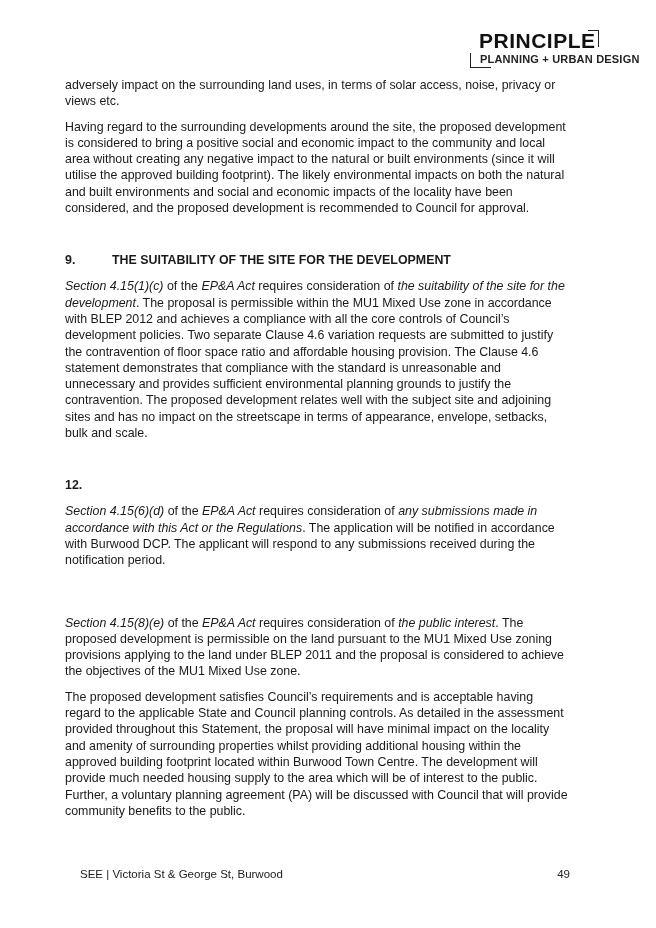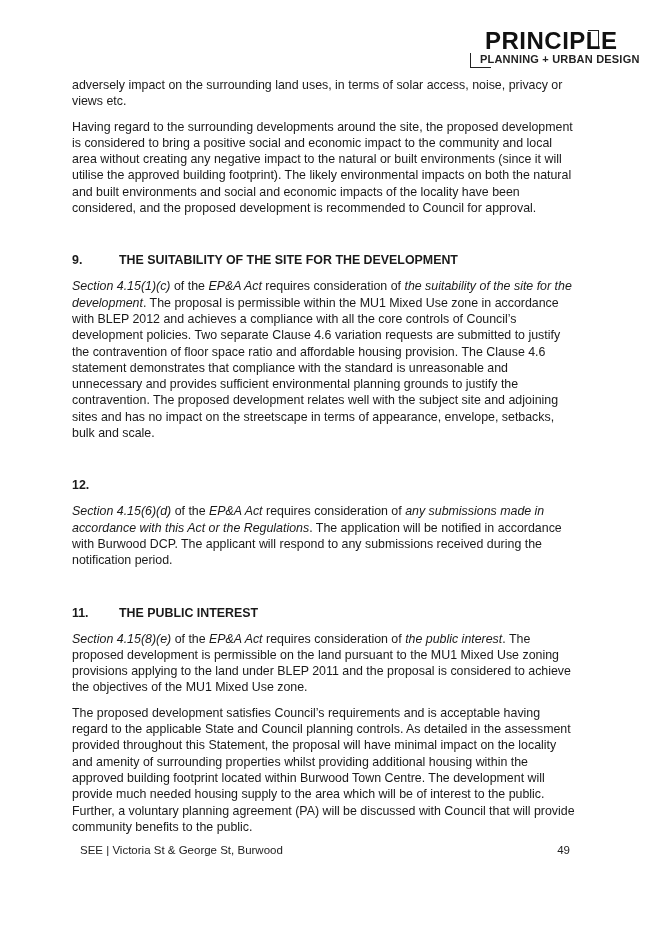--- a/index.html
+++ b/index.html
@@ -1,32 +1,32 @@
 <!DOCTYPE html>
 <html><head>
 <meta charset="utf-8">
 <style>
   html, body { margin: 0; padding: 0; background: #ffffff; }
   body { width: 656px; height: 928px; position: relative; overflow: hidden;
          font-family: "Liberation Sans", sans-serif; color: #1a1a1a; }
   .logo { position: absolute; left: 470px; top: 28px; width: 140px; height: 40px; }
-  .logo-main { position: absolute; left: 9px; top: 2px; font-weight: bold; font-size: 24px; letter-spacing: 0.5px; color: #111; line-height: 22px; margin-left: 6px; }
+  .logo-main { position: absolute; left: 9px; top: 2px; font-weight: bold; font-size: 21px; letter-spacing: 0.5px; color: #111; line-height: 22px; }
   .logo-sub { position: absolute; left: 10px; top: 25px; font-size: 11px; font-weight: bold; color: #222; letter-spacing: 0.2px; white-space: nowrap; }
   .logo-bracket-tr { position: absolute; left: 118px; top: 2px; width: 10px; height: 16px; border-top: 1.6px solid #222; border-right: 1.6px solid #222; }
   .logo-bracket-bl { position: absolute; left: 0px; top: 25px; width: 20px; height: 14px; border-left: 1.6px solid #222; border-bottom: 1.6px solid #222; }
 
-  .content { position: absolute; left: 72px; top: 77px; width: 505px; font-size: 12.4px; line-height: 16.3px; }
+  .content { position: absolute; left: 65px; top: 77px; width: 505px; font-size: 12.4px; line-height: 16.3px; }
   p { margin: 0 0 9px 0; }
   h2 { font-size: 12.4px; font-weight: bold; margin: 0; line-height: 16px; display: flex; }
   h2 .num { width: 47px; display: inline-block; }
   .sec-gap { height: 27px; }
   .h-gap { height: 10px; }
   em { font-style: italic; margin-top: 24px; }
 
-  .footer { position: absolute; left: 80px; top: 844px; width: 490px; font-size: 11.5px; display: flex; justify-content: space-between; color: #222; }
+  .footer { position: absolute; left: 80px; top: 868px; width: 490px; font-size: 11.5px; display: flex; justify-content: space-between; color: #222; }
 </style>
 </head>
 <body>
 
 <div class="logo">
   <div class="logo-bracket-tr"></div>
   <div class="logo-bracket-bl"></div>
   <div class="logo-main">PRINCIPLE</div>
   <div class="logo-sub">PLANNING + URBAN DESIGN</div>
 </div>
@@ -44,24 +44,20 @@
   <p><em>Section 4.15(1)(c)</em><span> of the </span><em>EP&amp;A Act</em><span> requires consideration of </span><em>the suitability of the site for the development</em><span>. The proposal is permissible within the MU1 Mixed Use zone in accordance with BLEP 2012 and achieves a compliance with all the core controls of Council’s development policies. Two separate Clause 4.6 variation requests are submitted to justify the contravention of floor space ratio and affordable housing provision. The Clause 4.6 statement demonstrates that compliance with the standard is unreasonable and unnecessary and provides sufficient environmental planning grounds to justify the contravention. The proposed development relates well with the subject site and adjoining sites and has no impact on the streetscape in terms of appearance, envelope, setbacks, bulk and scale.</span></p>
 
   <div class="sec-gap"></div>
   <h2>
     <span class="num">12.</span>
   </h2>
   <div class="h-gap"></div>
   <p><em>Section 4.15(6)(d)</em><span> of the </span><em>EP&amp;A Act</em><span> requires consideration of </span><em>any submissions made in accordance with this Act or the Regulations</em><span>. The application will be notified in accordance with Burwood DCP. The applicant will respond to any submissions received during the notification period.</span></p>
 
   <div class="sec-gap"></div>
-  <h2>
-    <span class="num">11.</span>
-    <span>THE PUBLIC INTEREST</span>
-  </h2>
   <div class="h-gap"></div>
   <p><em>Section 4.15(8)(e)</em><span> of the </span><em>EP&amp;A Act</em><span> requires consideration of </span><em>the public interest</em><span>. The proposed development is permissible on the land pursuant to the MU1 Mixed Use zoning provisions applying to the land under BLEP 2011 and the proposal is considered to achieve the objectives of the MU1 Mixed Use zone.</span></p>
   <p>The proposed development satisfies Council’s requirements and is acceptable having regard to the applicable State and Council planning controls. As detailed in the assessment provided throughout this Statement, the proposal will have minimal impact on the locality and amenity of surrounding properties whilst providing additional housing within the approved building footprint located within Burwood Town Centre. The development will provide much needed housing supply to the area which will be of interest to the public. Further, a voluntary planning agreement (PA) will be discussed with Council that will provide community benefits to the public.</p>
 </div>
 
 <div class="footer">
   <span>SEE | Victoria St &amp; George St, Burwood</span>
   <span>49</span>
 </div>
 

